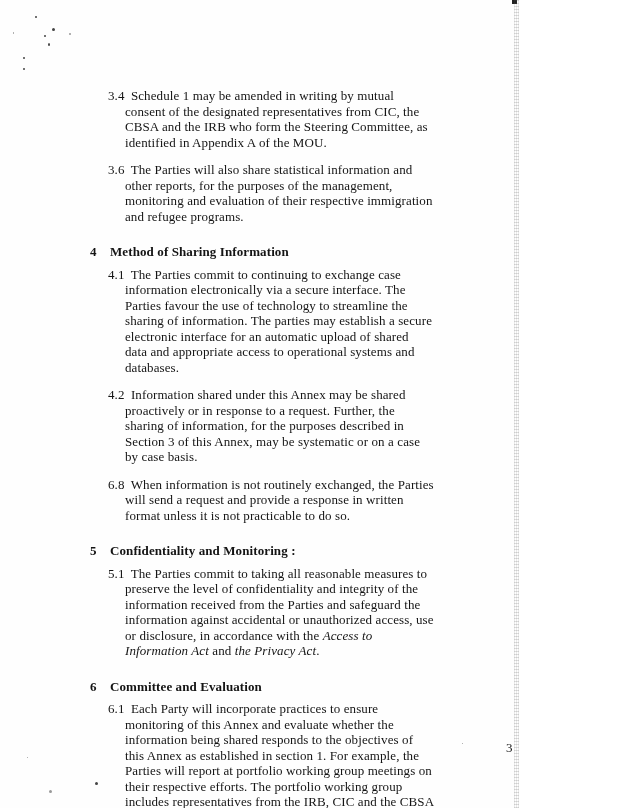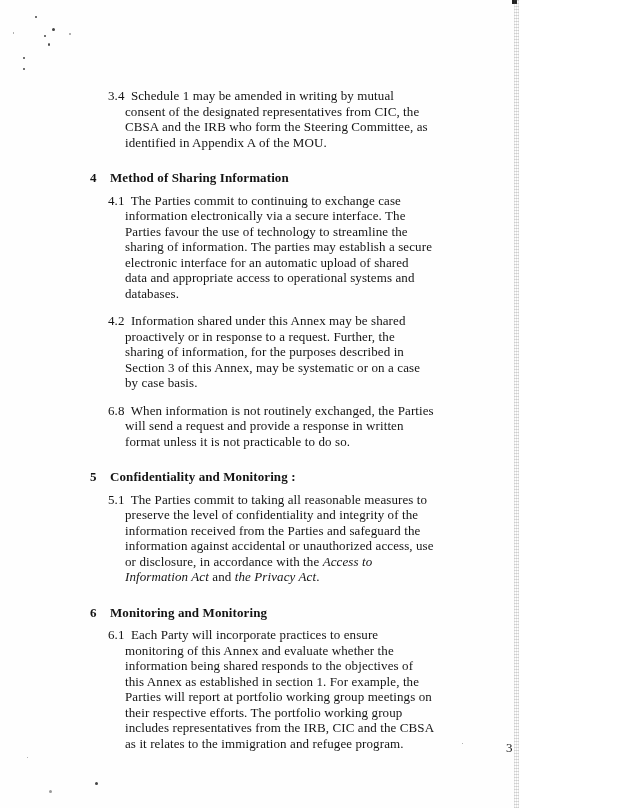--- a/index.html
+++ b/index.html
@@ -73,24 +73,25 @@
   <div class="speck light" style="left:27px;  top:757px; width:1px; height:1px;"></div>
   <div class="speck" style="left:95px;  top:782px; width:3px; height:3px;"></div>
   <div class="speck light" style="left:49px;  top:790px; width:3px; height:3px;"></div>
   <div class="speck light" style="left:462px; top:743px; width:1px; height:1px;"></div>
   <div class="speck light" style="left:557px; top:722px; width:1px; height:1px;"></div>
   <div class="corner-mark"></div>
   <div class="edge-noise"></div>
 
   <main class="content">
       <p class="clause"><span class="pnum">3.4</span> <span>Schedule 1 may be amended in writing by mutual consent of the designated representatives from CIC, the CBSA and the IRB who form the Steering Committee, as identified in Appendix A of the MOU.</span></p>
+      <p class="clause"><span class="pnum">3.6</span> <span>The Parties will also share statistical information and other reports, for the purposes of the management, monitoring and evaluation of their respective immigration and refugee programs.</span></p>
       <div class="heading"><span class="hnum">4</span><span>Method of Sharing Information</span></div>
       <p class="clause"><span class="pnum">4.1</span> <span>The Parties commit to continuing to exchange case information electronically via a secure interface. The Parties favour the use of technology to streamline the sharing of information. The parties may establish a secure electronic interface for an automatic upload of shared data and appropriate access to operational systems and databases.</span></p>
       <p class="clause"><span class="pnum">4.2</span> <span>Information shared under this Annex may be shared proactively or in response to a request. Further, the sharing of information, for the purposes described in Section 3 of this Annex, may be systematic or on a case by case basis.</span></p>
       <p class="clause"><span class="pnum">6.8</span> <span>When information is not routinely exchanged, the Parties will send a request and provide a response in written format unless it is not practicable to do so.</span></p>
       <div class="heading"><span class="hnum">5</span><span>Confidentiality and Monitoring :</span></div>
       <p class="clause"><span class="pnum">5.1</span> <span>The Parties commit to taking all reasonable measures to preserve the level of confidentiality and integrity of the information received from the Parties and safeguard the information against accidental or unauthorized access, use or disclosure, in accordance with the </span><em>Access to Information Act</em><span> and </span><em>the Privacy Act</em><span>.</span></p>
-      <div class="heading"><span class="hnum">6</span><span>Monitoring and Monitoring</span></div>
+      <div class="heading"><span class="hnum">6</span><span>Committee and Evaluation</span></div>
       <p class="clause"><span class="pnum">6.1</span> <span>Each Party will incorporate practices to ensure monitoring of this Annex and evaluate whether the information being shared responds to the objectives of this Annex as established in section 1. For example, the Parties will report at portfolio working group meetings on their respective efforts. The portfolio working group includes representatives from the IRB, CIC and the CBSA as it relates to the immigration and refugee program.</span></p>
     </main>
 
   <div class="page-number">3</div>
 </div>
 
 </body></html>

